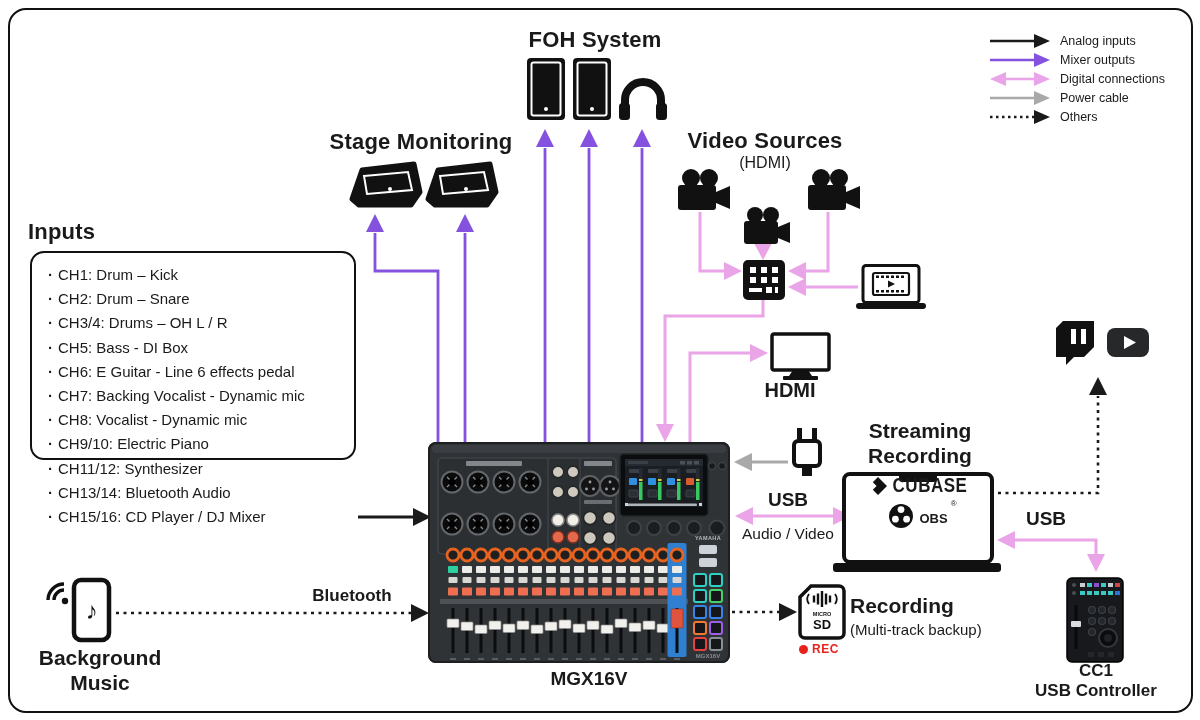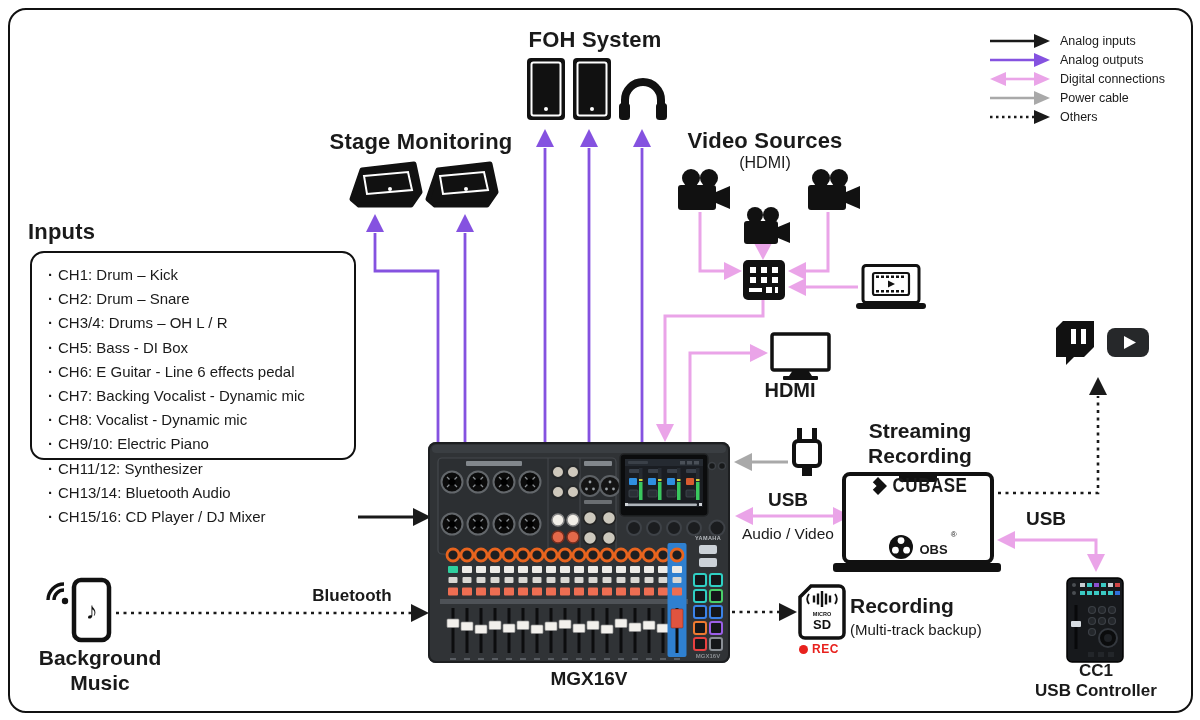--- a/index.html
+++ b/index.html
@@ -18,21 +18,21 @@
               border:2.5px solid #111;border-radius:14px;box-sizing:border-box;
               padding:10px 8px 8px 16px;background:#fff;}
   .inputs-box ul{margin:0;padding:0;list-style:none;}
   .inputs-box li{font-size:15px;line-height:24.2px;white-space:nowrap;}
   .inputs-box li::before{content:"·";font-weight:700;margin-right:5px;}
   .legend{position:absolute;left:988px;top:31px;}
   .legend-row{display:flex;align-items:center;height:19.2px;}
   .legend-row span{font-size:12.5px;margin-left:8px;}
   .laptop-screen{position:absolute;left:842px;top:472px;width:144px;height:84px;
                  border:4px solid #111;border-radius:8px;background:#fff;
-                 display:flex;flex-direction:column;align-items:center;justify-content:space-between;gap:7px;}
+                 display:flex;flex-direction:column;align-items:center;justify-content:flex-start;gap:7px;}
   .laptop-base{position:absolute;left:833px;top:563px;width:168px;height:9px;background:#111;border-radius:3px;}
   .laptop-notch{position:absolute;left:50%;top:0;transform:translateX(-50%);width:38px;height:6px;background:#111;border-radius:0 0 3px 3px;}
   .cubase-row{display:flex;align-items:center;gap:6px;}
   .cubase-row b{font-size:17px;font-weight:700;letter-spacing:.5px;transform:scaleY(1.15);display:inline-block;}
   .obs-row{display:flex;align-items:flex-end;gap:5px;position:relative;}
   .obs-row b{font-size:13px;font-weight:700;padding-bottom:3px;}
   .obs-reg{position:absolute;right:-9px;top:-4px;font-size:8px;}
   .rec-row{position:absolute;left:799px;top:642px;display:flex;align-items:center;gap:4px;}
   .rec-dot{width:9px;height:9px;border-radius:50%;background:var(--rec-red);}
   .rec-row b{font-size:12px;font-weight:700;color:var(--rec-red);letter-spacing:.5px;}
@@ -110,21 +110,21 @@
           <line x1="2" y1="7" x2="47" y2="7" style="stroke:var(--analog-input)" stroke-width="2.6"></line>
           <polygon points="62,7 46,0 46,14" style="fill:var(--analog-input)"></polygon>
         </svg>
       <span>Analog inputs</span>
     </div>
     <div class="legend-row">
       <svg width="64" height="14">
           <line x1="2" y1="7" x2="47" y2="7" style="stroke:var(--analog-output)" stroke-width="2.6"></line>
           <polygon points="62,7 46,0 46,14" style="fill:var(--analog-output)"></polygon>
         </svg>
-      <span>Analog outputs</span>
+      <span>Mixer outputs</span>
     </div>
     <div class="legend-row">
       <svg width="64" height="14">
           <line x1="17" y1="7" x2="47" y2="7" style="stroke:var(--digital)" stroke-width="2.6"></line>
           <polygon points="2,7 18,0 18,14" style="fill:var(--digital)"></polygon>
           <polygon points="62,7 46,0 46,14" style="fill:var(--digital)"></polygon>
         </svg>
       <span>Digital connections</span>
     </div>
     <div class="legend-row">

